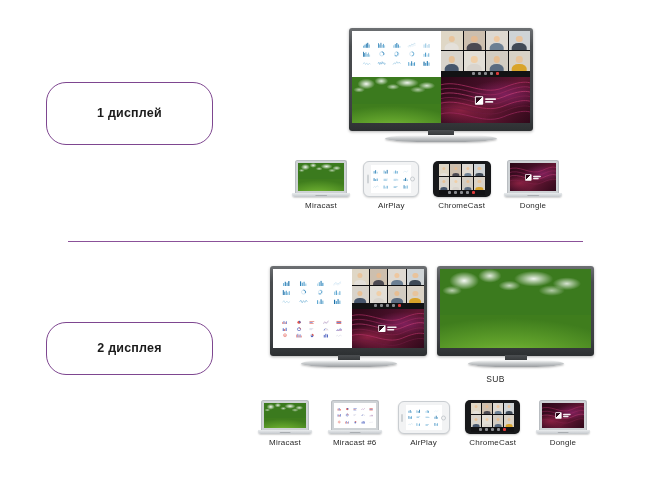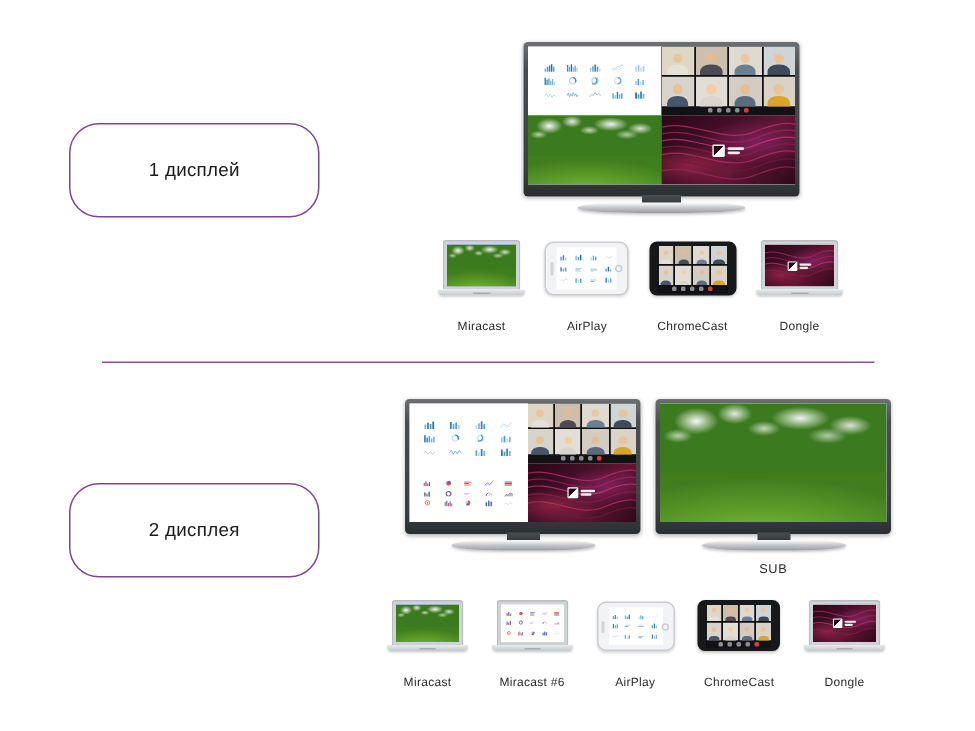--- a/index.html
+++ b/index.html
@@ -17,21 +17,21 @@
     position:absolute;
     border:1.4px solid #7e4690;
     border-radius:20px;
     background:#ffffff;
     box-sizing:border-box;
     display:flex;flex-direction:column;
     align-items:center;justify-content:center;
     gap:9px;
   }
   .badge-title{
-    font-size:12.5px;font-weight:normal;color:#1b1b1b;
+    font-size:12.5px;font-weight:bold;color:#1b1b1b;
     letter-spacing:.2px;line-height:1;
   }
   .badge-pill{
     background:#8b5199;color:#ffffff;
     font-size:12.5px;font-weight:bold;
     border-radius:40px;
     padding:7px 22px;
     line-height:1;white-space:nowrap;
     letter-spacing:.2px;
   }
@@ -156,21 +156,21 @@
     position:absolute;left:50%;transform:translateX(-50%);
     top:26%;width:30%;padding-bottom:30%;border-radius:50%;
   }
   .p-body{
     position:absolute;left:50%;transform:translateX(-50%);
     bottom:-18%;width:68%;padding-bottom:48%;border-radius:46% 46% 0 0;
   }
 
   
   .device-row{position:absolute;display:flex;align-items:flex-end;}
-  .device{display:flex;flex-direction:column;align-items:center;gap:12px;}
+  .device{display:flex;flex-direction:column;align-items:center;}
   .device-label{
     font-size:8px;color:#2a2a2a;margin-top:5px;letter-spacing:.2px;
     white-space:nowrap;line-height:1;
   }
 
   
   .laptop{position:relative;}
   .laptop-lid{
     background:#cfd3d6;padding:2px 2px 2px 2px;border-radius:2.5px 2.5px 0 0;
     box-sizing:border-box;border:1px solid #b9bdc1;border-bottom:none;
@@ -607,21 +607,21 @@
           </div>
         </div>
         <div class="laptop-base" style="width:58px;height:4px;"></div>
       </div>
       <div class="device-label">Dongle</div>
     </div>
   </div>
 
   <div class="divider" style="left:68px;top:241px;width:515px;"></div>
 
-  <div class="badge-card" style="left:46px;top:322px;width:167px;height:63px;">
+  <div class="badge-card" style="left:46px;top:322px;width:167px;height:53px;">
     <div class="badge-title">2 дисплея</div>
   </div>
 
   <div class="tv" style="left:270px;top:266px;width:157px;height:90px;">
     <div class="tv-bezel">
       <div class="tv-screen" style="flex-wrap:wrap;">
         <div class="panel charts-blue" style="width:52%;height:50%;padding:7% 5%;">
           <div class="chart-grid" style="grid-template-columns:repeat(4,1fr);grid-template-rows:repeat(3,1fr);gap:7%;">
             <div class="cell">
                 <svg viewBox="0 0 20 14">
@@ -897,21 +897,21 @@
 
   <div class="tv" style="left:437px;top:266px;width:157px;height:90px;">
     <div class="tv-bezel">
       <div class="tv-screen">
         <div class="panel bliss" style="width:100%;height:100%;"></div>
       </div>
     </div>
     <div class="tv-neck" style="bottom:-6px;width:22px;height:7px;"></div>
     <div class="tv-base" style="bottom:-11px;width:96px;height:7px;"></div>
   </div>
-  <div class="tv-label" style="left:437px;top:374px;width:157px;">SUB</div>
+  <div class="tv-label" style="left:417px;top:374px;width:157px;">SUB</div>
 
   <div class="device-row" style="left:258px;top:400px;width:332px;justify-content:space-between;">
 
     <div class="device">
       <div class="laptop" style="width:54px;">
         <div class="laptop-lid" style="width:48px;height:30px;margin:0 auto;">
           <div class="laptop-scr">
               <div class="panel bliss" style="width:100%;height:100%"></div>
             </div>
         </div>

